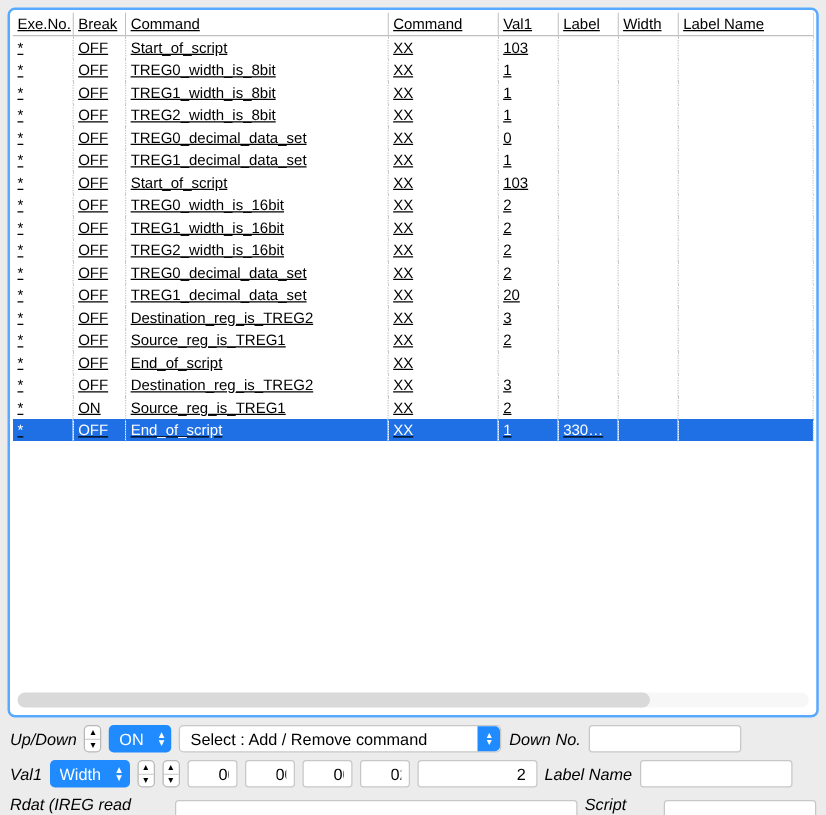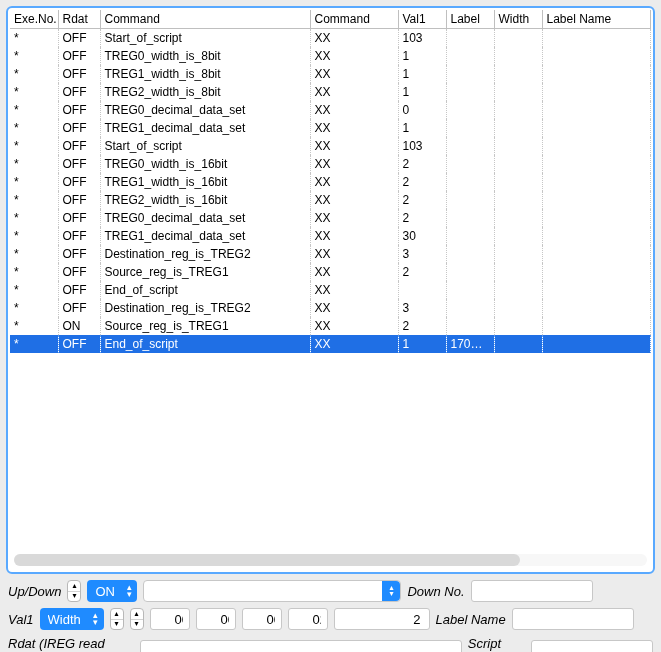--- a/index.html
+++ b/index.html
@@ -1,19 +1,19 @@
 <!DOCTYPE html>
 <html><head>
 <meta charset="utf-8">
 <style>
   * { box-sizing: border-box; }
   html, body { margin:0; padding:0; font-family: -apple-system, "Helvetica Neue", Arial, sans-serif; font-size:12px; color:#000; background:#ececec; }
   .app { padding:6px; width:661px; }
   .table-frame { border:2px solid #59a9ff; border-radius:6px; background:#fff; padding:2px 2px 6px 2px; }
-  .table-scroll { height:542px; overflow:auto; position:relative; }
+  .table-scroll { height:542px; overflow:auto; position:relative;text-decoration:underline; }
   table { border-collapse:collapse; width:100%; table-layout:fixed; }
   th, td { font-size:12px; text-align:left; padding:0 4px; height:18px; line-height:18px; white-space:nowrap; overflow:hidden; text-overflow:clip; }
   th { font-weight:400; border-right:1px solid #bfbfbf; border-bottom:1px solid #bfbfbf; background:#fff; position:sticky; top:0; }
   td { border-right:1px dotted #c6c6c6; }
   tbody tr { background:#fff; }
   tbody tr.selected { background:#1f6fe5; color:#fff; }
   tbody tr.selected td { border-right:1px dotted #5f9df0; }
   .col-exeno { width:48px; }
   .col-break { width:42px; }
   .col-command { width:210px; }
@@ -58,21 +58,21 @@
             <col class="col-command">
             <col class="col-compare">
         <col class="col-val1">
             <col class="col-rdat">
             <col class="col-result">
             <col class="col-label">
       </colgroup>
       <thead>
         <tr>
           <th>Exe.No.</th>
-          <th>Rdat</th>
+          <th>Break</th>
           <th>Command</th>
           <th>Command</th>
           <th>Val1</th>
           <th>Label</th>
           <th>Width</th>
           <th>Label Name</th>
         </tr>
       </thead>
       <tbody id="tbody">
             <tr>
@@ -183,21 +183,21 @@
               <td>2</td>
               <td></td>
               <td></td>
               <td></td>
             </tr>
             <tr>
               <td>*</td>
               <td>OFF</td>
               <td>TREG1_decimal_data_set</td>
               <td>XX</td>
-              <td>30</td>
+              <td>20</td>
               <td></td>
               <td></td>
               <td></td>
             </tr>
             <tr>
               <td>*</td>
               <td>OFF</td>
               <td>Destination_reg_is_TREG2</td>
               <td>XX</td>
               <td>3</td>
@@ -244,21 +244,21 @@
               <td></td>
               <td></td>
               <td></td>
             </tr>
             <tr class="selected">
               <td>*</td>
               <td>OFF</td>
               <td>End_of_script</td>
               <td>XX</td>
               <td>1</td>
-              <td>170…</td>
+              <td>330…</td>
               <td></td>
               <td></td>
             </tr>
           </tbody>
     </table>
   </div>
   <div class="hscroll-visual">
     <div class="hscroll-thumb"></div>
   </div>
 </div>
@@ -269,20 +269,21 @@
     <span class="label">Up/Down</span>
     <div class="stepper">
           <span>▴</span>
           <span>▾</span>
         </div>
     <div class="mac-select-wrap">
       <select class="mac"><option>ON</option></select>
       <div class="mac-select-arrows">▴<br>▾</div>
     </div>
     <div class="combo-plain" style="flex:0 0 258px;">
+      <span>Select : Add / Remove command</span>
       <div class="end-btn">
             <span>▴</span>
             <span>▾</span>
           </div>
     </div>
     <span class="label">Down No.</span>
     <input class="text med" value="" style="">
   </div>
 
   <div class="form-row">

